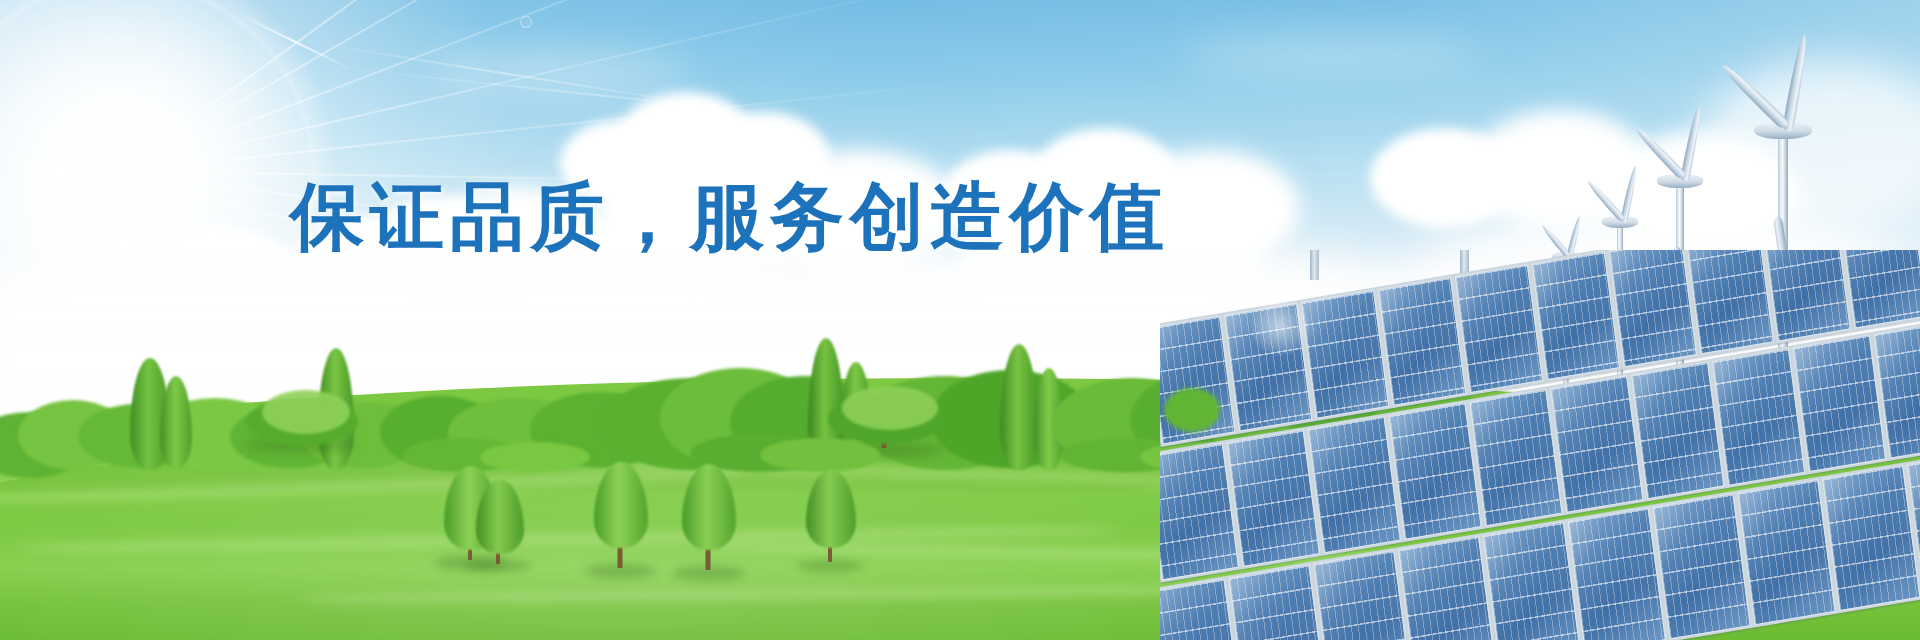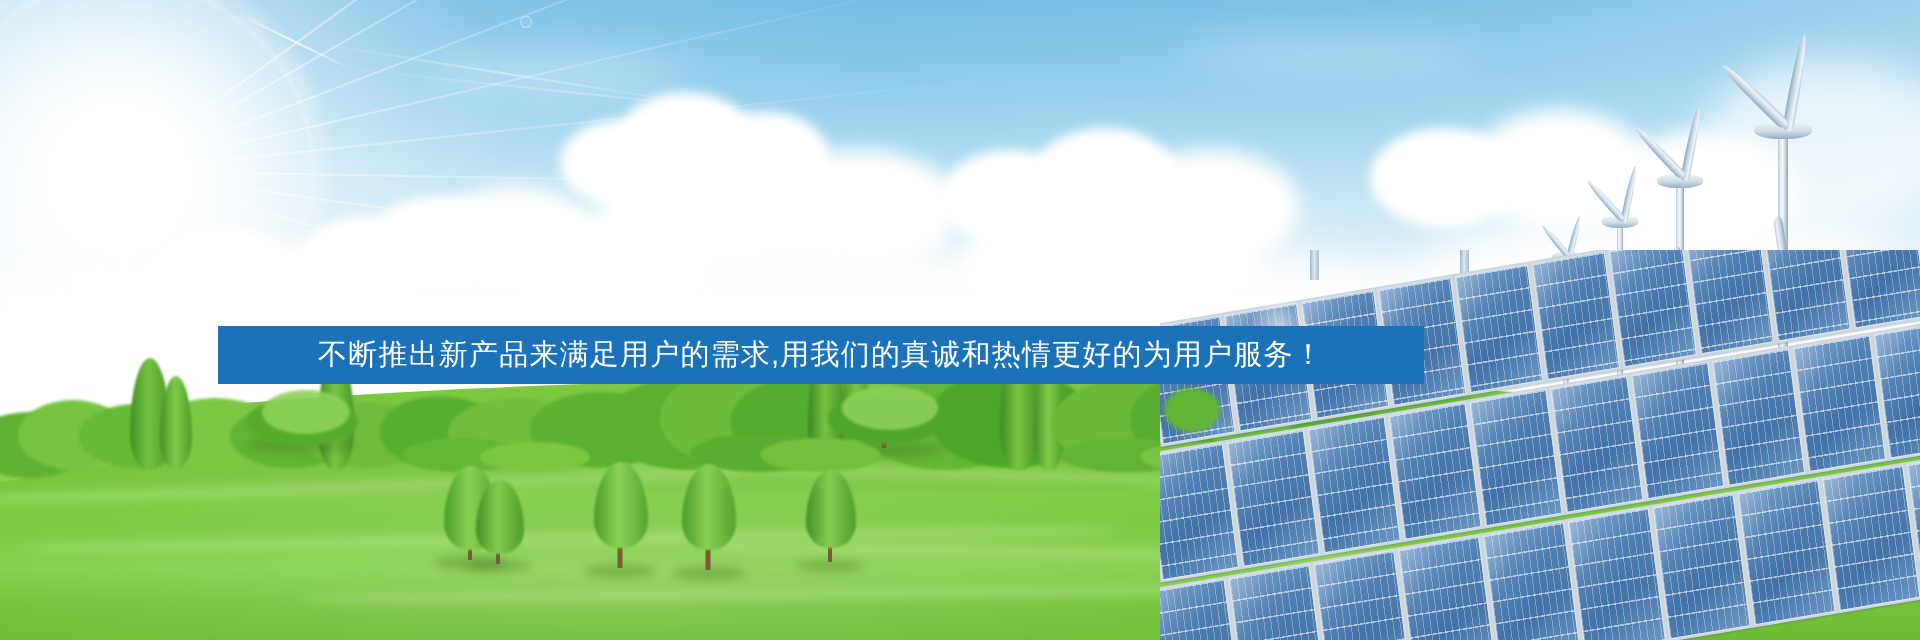--- a/index.html
+++ b/index.html
@@ -602,18 +602,16 @@
         <div class="panel" style="width:82px;height:134px;"></div>
         <div class="panel" style="width:82px;height:134px;"></div>
 
       </div>
     </div>
   </div>
   <div class="solar-glint"></div>
 
   <div class="blob" style="left:1164px;top:388px;width:56px;height:44px;background:#62b534;filter:blur(2px);"></div>
 
-
-  <div class="subbar">
-    <span class="subbar-text">不断推出新产品来满足用户的需求,用我们的真诚和热情更好的为用户服务！</span>
-  </div>
+  <div class="headline">保证品质，服务创造价值</div>
+
 
 </div>
 
 </body></html>

